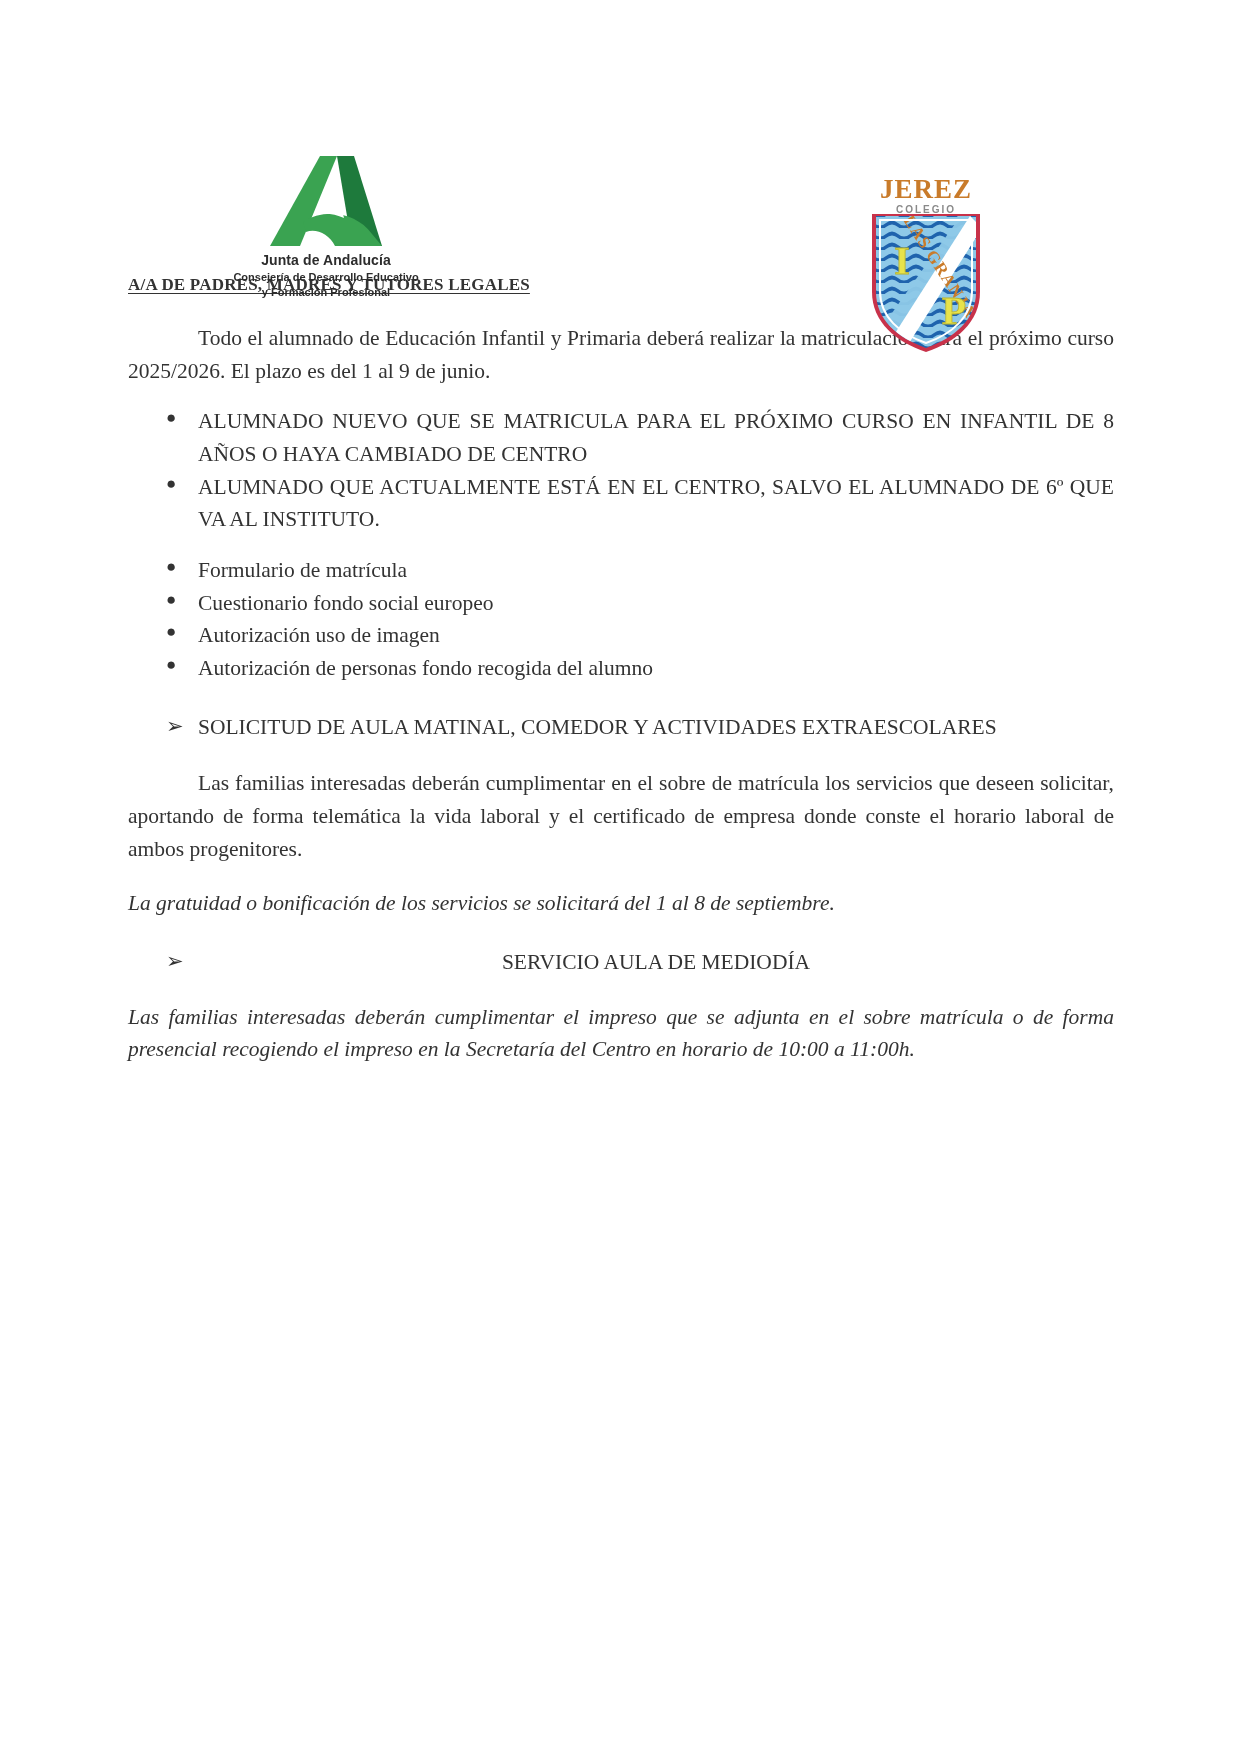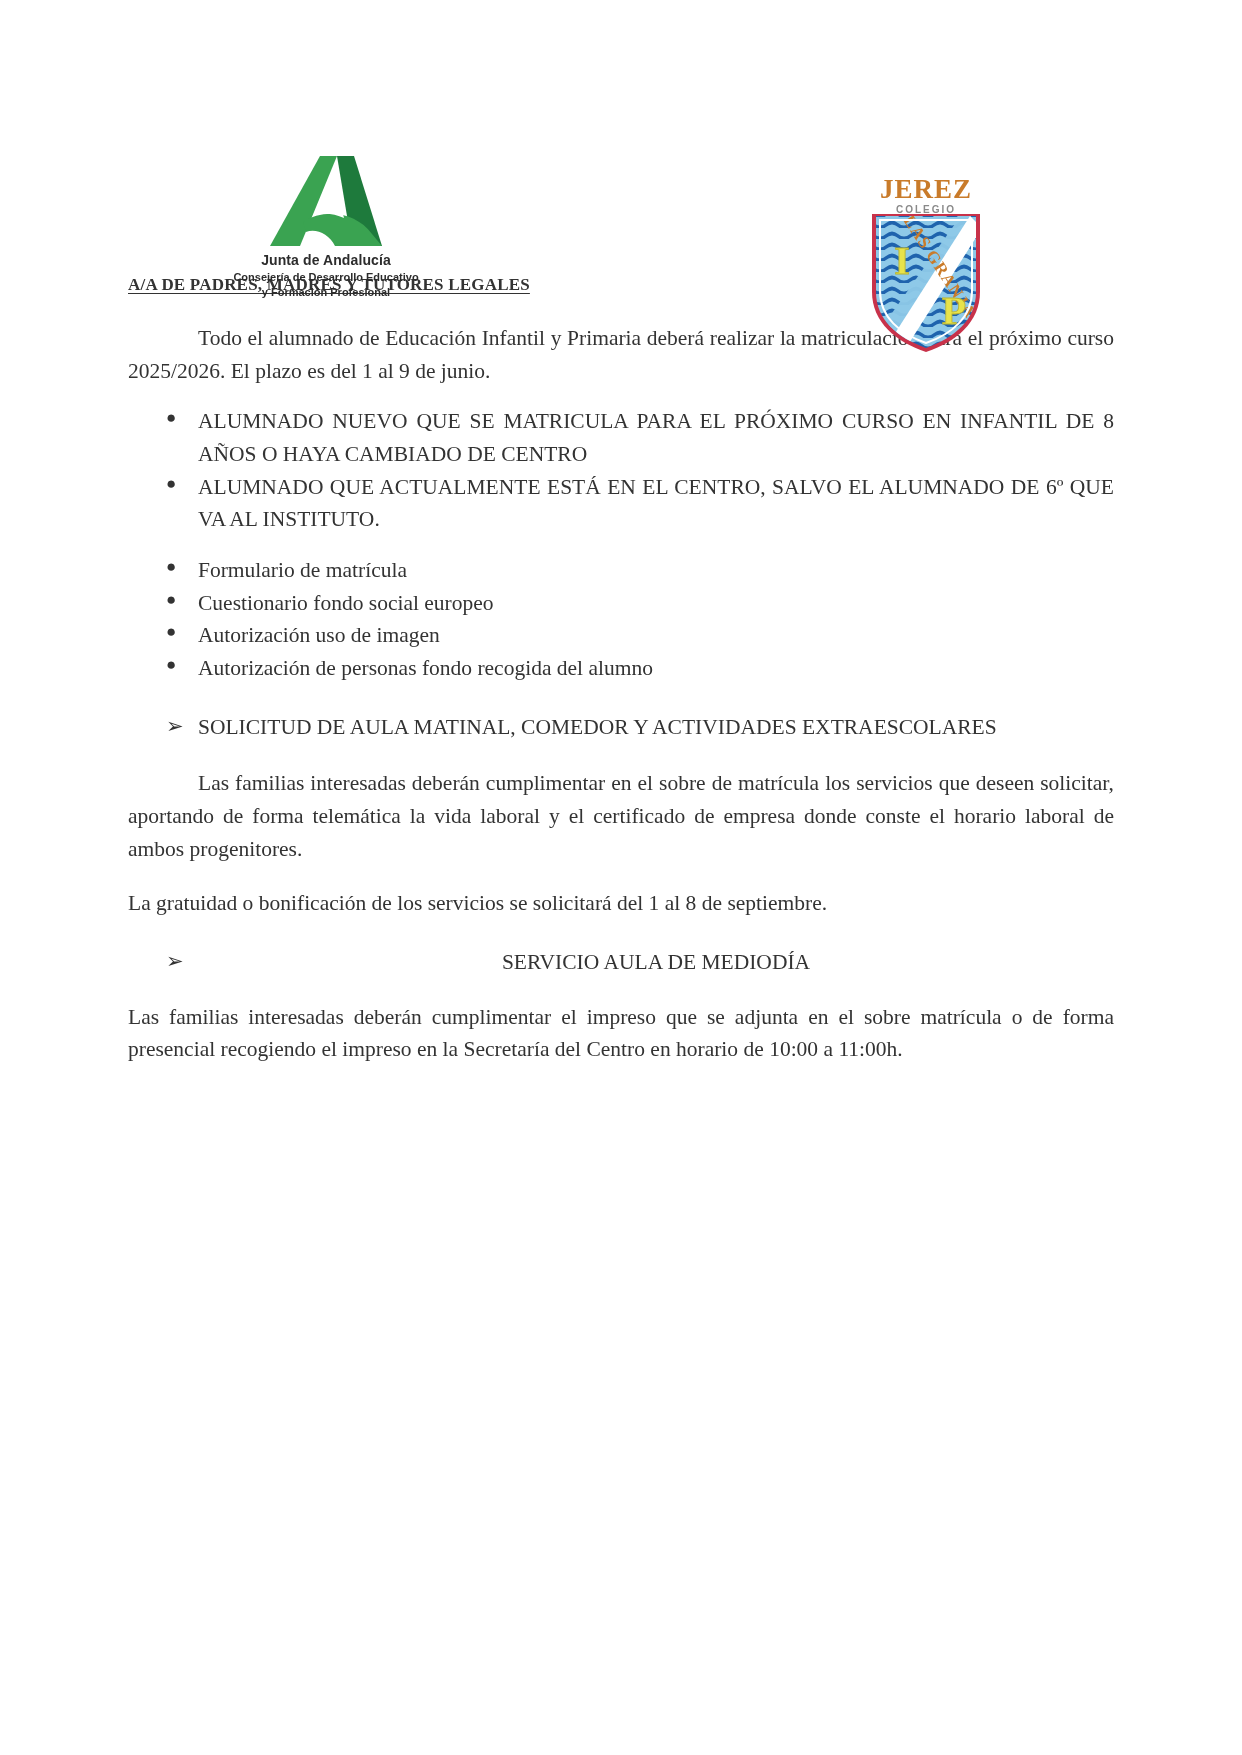--- a/index.html
+++ b/index.html
@@ -87,20 +87,21 @@
   }
 
   p.para {
     margin: 24px 0 0 0;
     text-align: justify;
     text-indent: 70px;
     line-height: 1.52;
   }
   p.para.noindent {
     text-indent: 0;
+    font-style: italic;
   }
   p.para.tight {
     margin-top: 22px;
   }
 
   ul.bullets {
     list-style: none;
     margin: 18px 0 0 0;
     padding: 0;
   }

